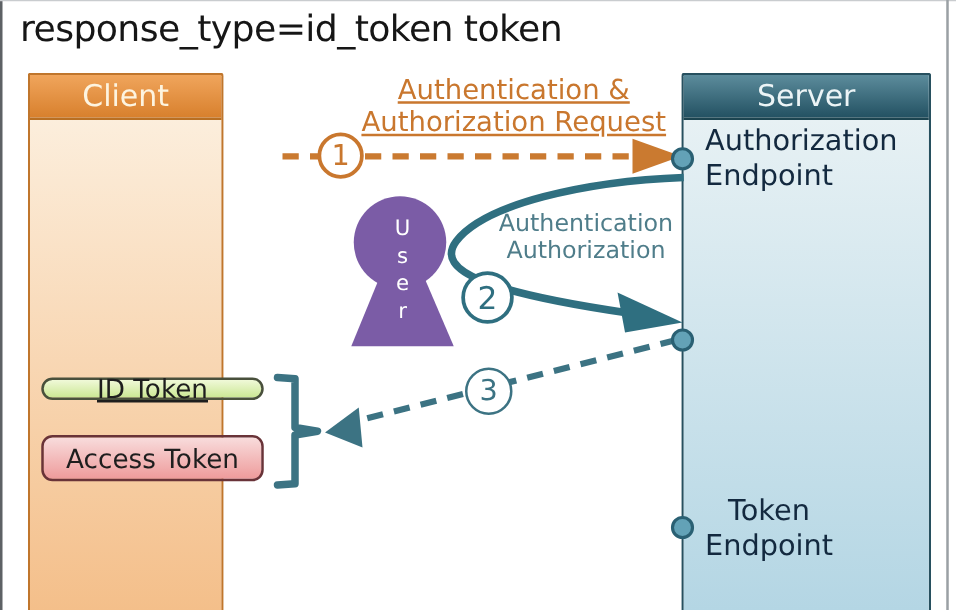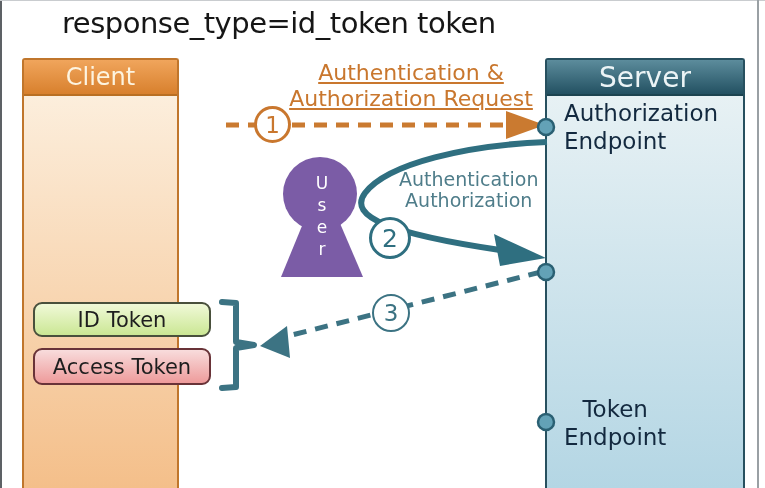--- a/index.html
+++ b/index.html
@@ -11,21 +11,20 @@
   .abs { position:absolute; }
 
   
   .edge-left  { left:0; top:0; width:2px; height:488px; background:#5d6165; }
   .edge-right { left:757px; top:0; width:2px; height:488px; background:#9aa0a4; }
   .edge-top   { left:0; top:0; width:765px; height:1px; background:#c9cccf; }
 
   .title {
     left:16px; top:6px; font-size:29px; color:#161616; letter-spacing:-0.5px;
     white-space:nowrap;
-    margin-left:46px;
   }
 
   
   .client-box {
     left:22px; top:58px; width:157px; height:430px;
     border:2px solid #c0762c; border-bottom:none; border-radius:3px 3px 0 0;
     box-sizing:border-box; display:flex; flex-direction:column;
   }
   .client-header {
     height:34px; flex:0 0 34px;
@@ -40,40 +39,41 @@
   .server-box {
     left:545px; top:58px; width:200px; height:430px;
     border:2px solid #27505f; border-bottom:none; border-radius:3px 3px 0 0;
     box-sizing:border-box; display:flex; flex-direction:column;
   }
   .server-header {
     height:34px; flex:0 0 34px;
     background:linear-gradient(#5c8c9c, #235162);
     border-bottom:2px solid #1c4450;
     display:flex; align-items:center; justify-content:center;
-    color:#ecf4f6; font-size:28px;
+    color:#ecf4f6; font-size:24px;
   }
   .server-body { flex:1; background:linear-gradient(#e7f1f4, #b4d6e4); }
 
   .endpoint-label {
     color:#13293f; font-size:23px; line-height:28px; white-space:pre-line;
   }
   .endpoint-auth  { left:564px; top:99px;  }
   .endpoint-token { left:564px; top:395px;text-align:center; }
 
   
   .chip {
     left:33px; width:178px; box-sizing:border-box;
     border-radius:9px; display:flex; align-items:center; justify-content:center;
     font-size:21px; color:#1e1e1e;
   }
   .chip-id {
-    top:302px; height:35px;
+    top:302px; height:18px;
     background:linear-gradient(#f0f9d8, #cbe794);
     border:2px solid #49503c;
+    text-decoration:underline;
   }
   .chip-access {
     top:348px; height:37px;
     background:linear-gradient(#f8dcdc, #ee9b9b);
     border:2px solid #693338;
   }
 
   
   .step1-label {
     left:278px; top:60px; width:266px; text-align:center;

